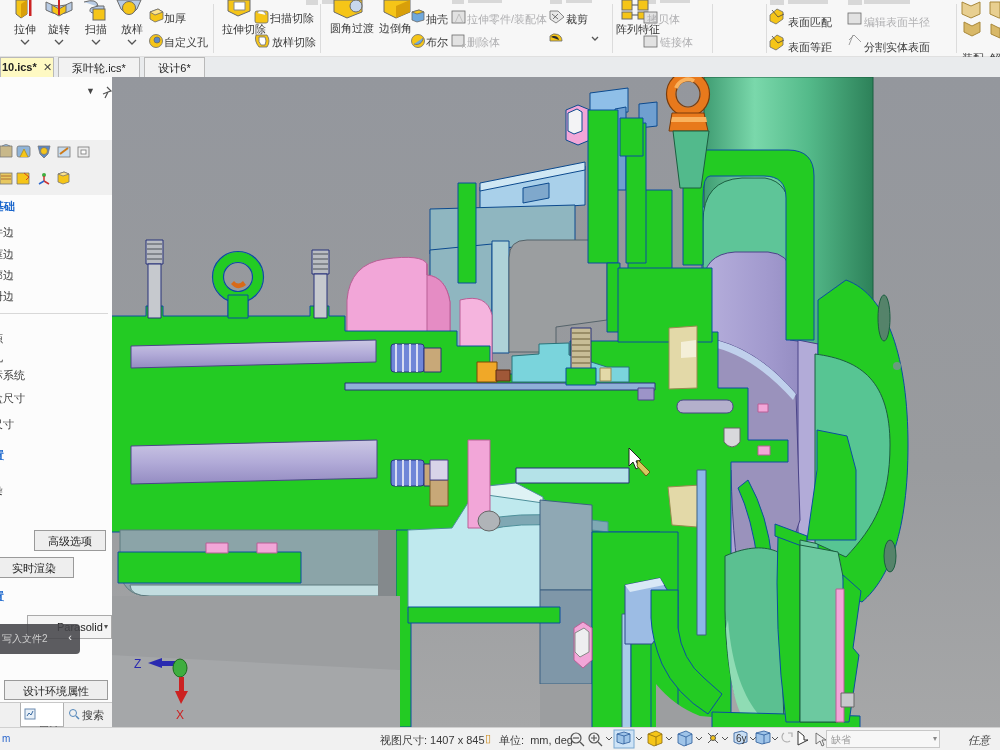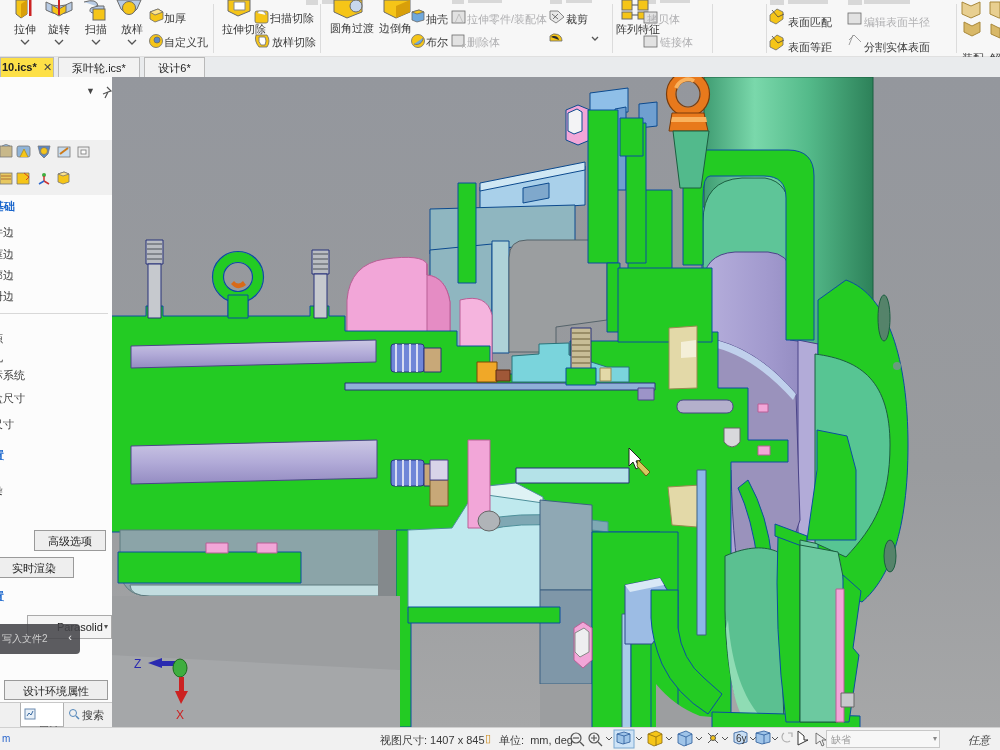--- a/index.html
+++ b/index.html
@@ -128,21 +128,21 @@
 <span class="tg" style="left:628px;top:12px;margin-left:19px;">拷贝体</span>
 <span class="tg" style="left:660px;top:35px;">链接体</span>
 <span class="t" style="left:788px;top:15px;">表面匹配</span>
 <span class="tg" style="left:864px;top:15px;text-align:right;">编辑表面半径</span>
 <span class="t" style="left:788px;top:40px;">表面等距</span>
 <span class="t" style="left:864px;top:40px;">分割实体表面</span>
 <span class="t" style="left:962px;top:51px;z-index:4;">装配</span>
 <span class="t" style="left:990px;top:51px;z-index:4;">解除</span>
 </div>
 <div id="tabbar">
-  <div class="tab" style="left:0;width:54px;background:#fde047;"><b style="font-size:11px;">10.ics*</b>&nbsp;&nbsp;<span style="color:#444;">✕</span></div>
+  <div class="tab" style="left:0;width:54px;background:#fef9c3;"><b style="font-size:11px;">10.ics*</b>&nbsp;&nbsp;<span style="color:#444;">✕</span></div>
   <div class="tab" style="left:58px;width:82px;">泵叶轮.ics*</div>
   <div class="tab" style="left:144px;width:61px;">设计6*</div>
 </div>
 <div id="panel">
 <span style="position:absolute;left:86px;top:9px;font-size:9px;color:#444;">▼</span>
 <svg width="14" height="14" style="position:absolute;left:100px;top:8px;">
       <path d="M7,2 L11,6 L8,7 L5,13 M3,9 L8,7" stroke="#555" stroke-width="1.2" fill="none"></path>
     </svg>
 <div style="position:absolute;left:0;top:63px;width:112px;height:55px;background:#f0f0f0;"></div>
 <svg width="112" height="58" style="position:absolute;left:0;top:64px;">

